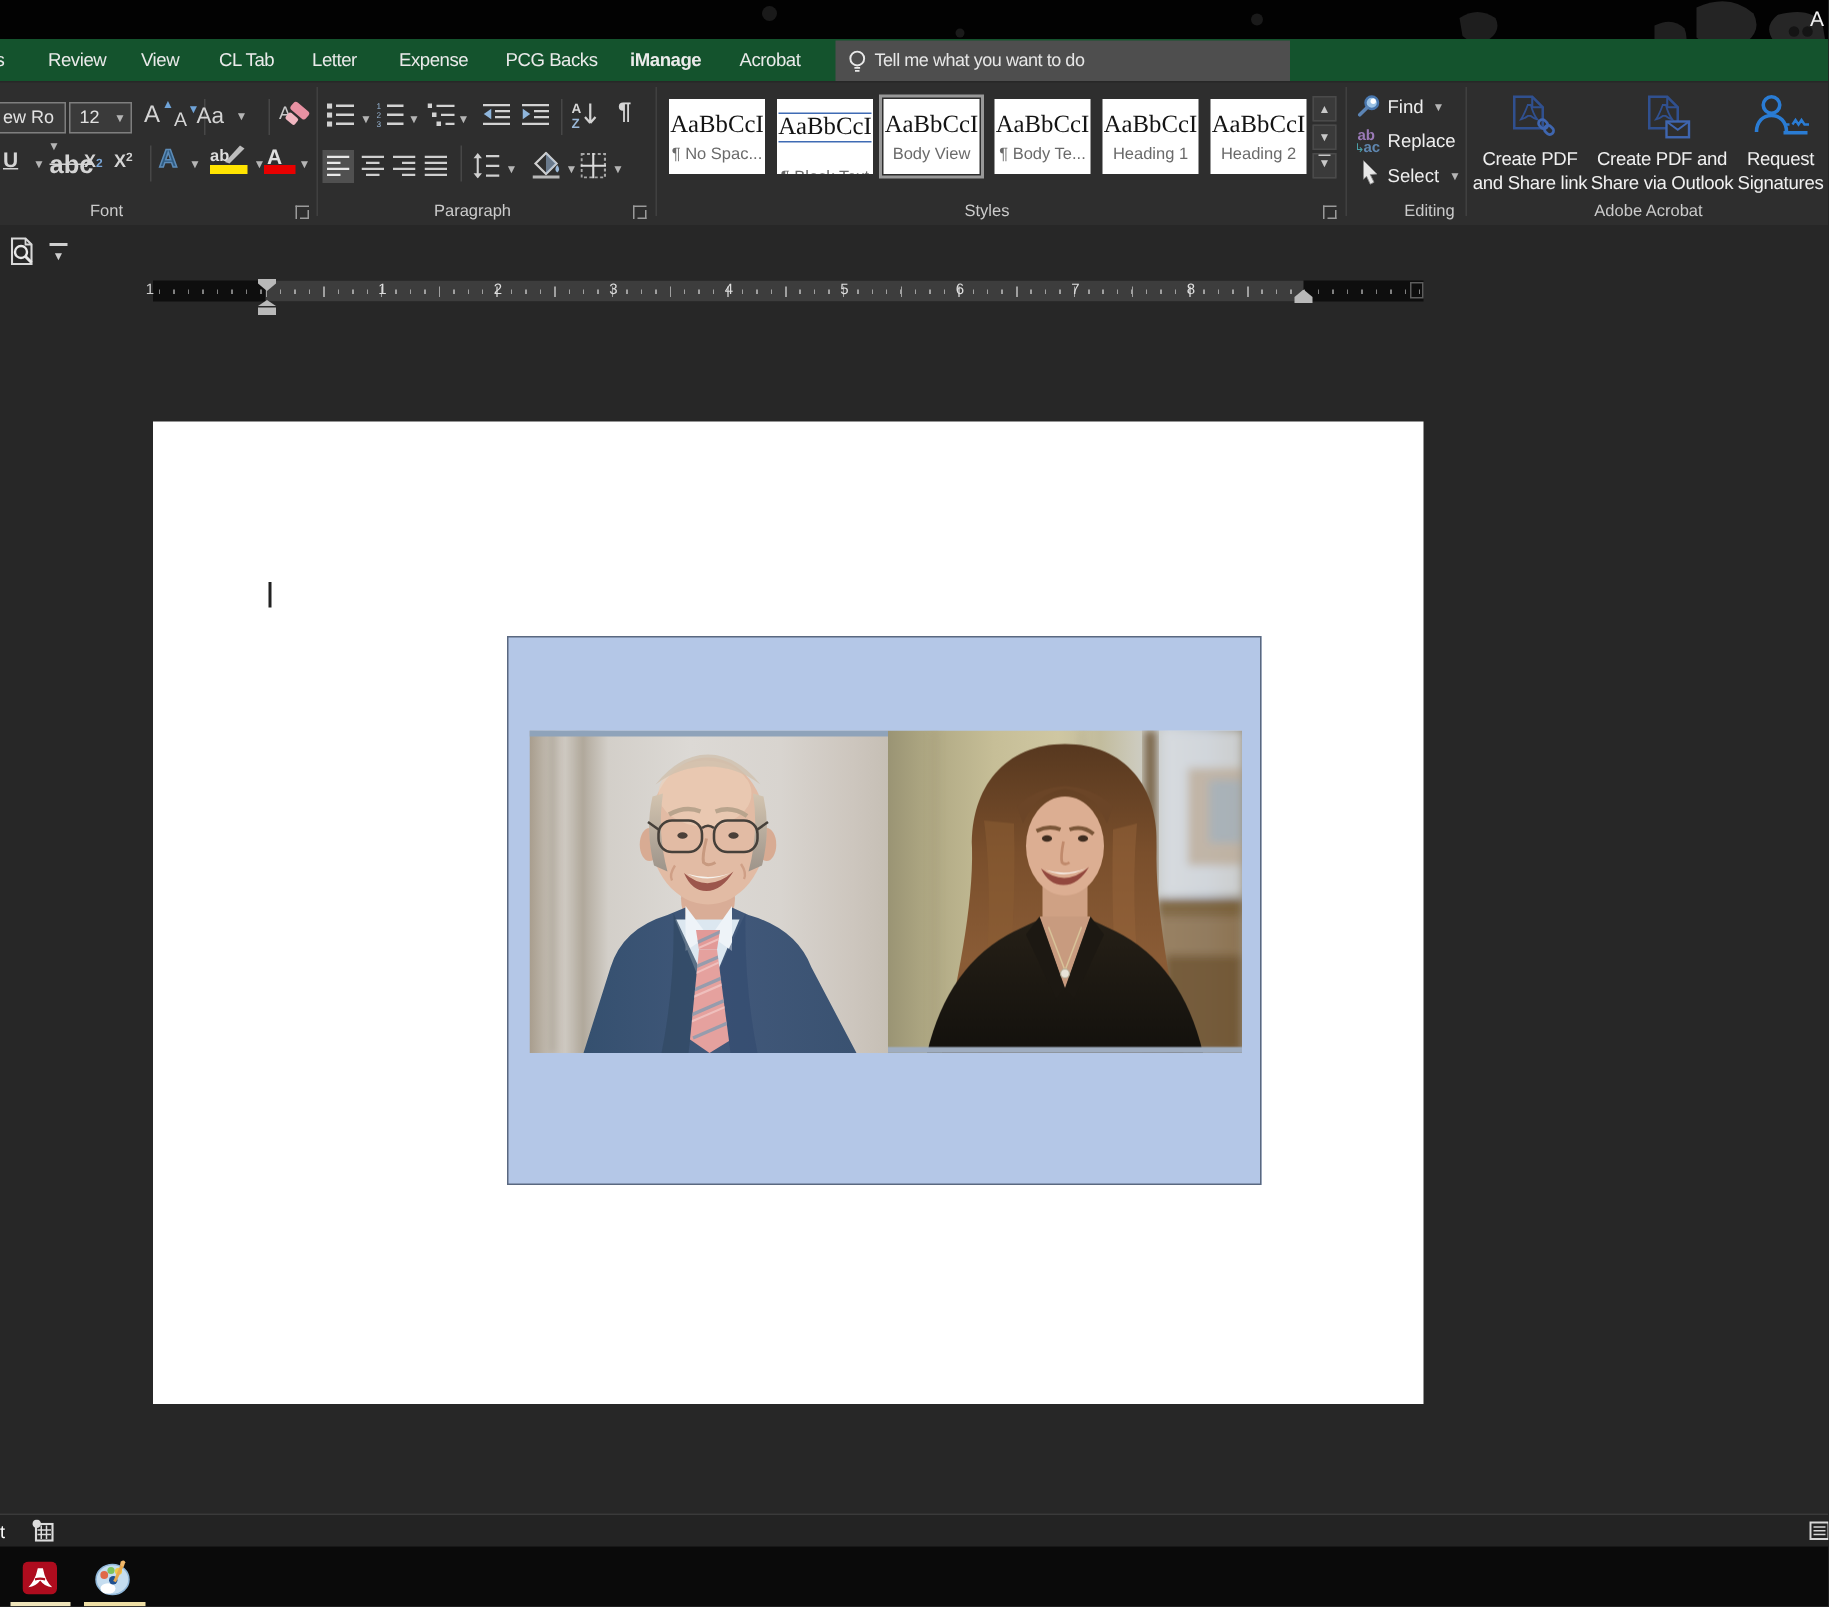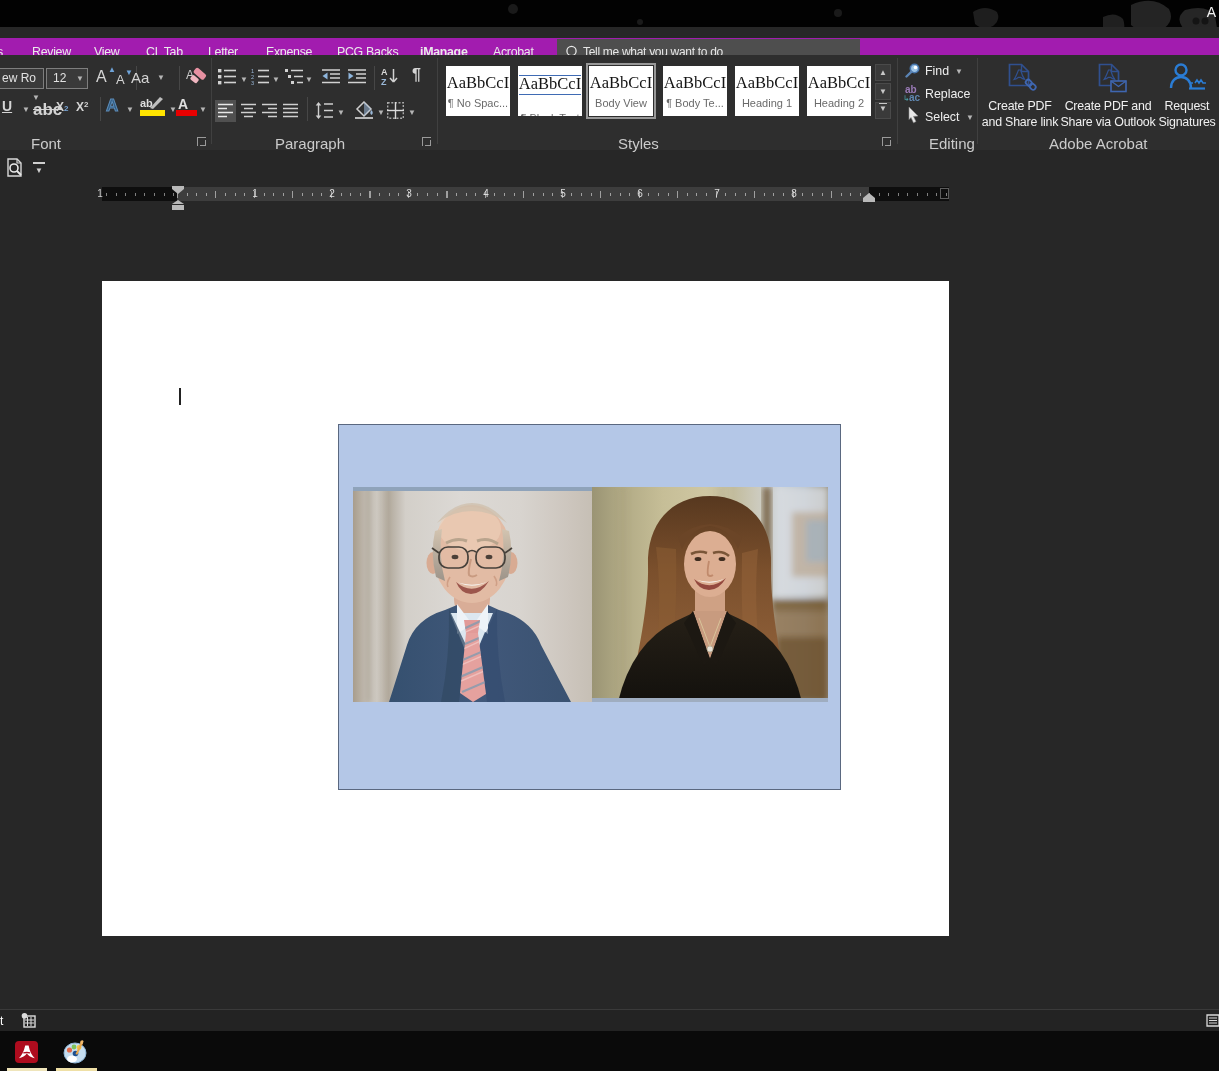--- a/index.html
+++ b/index.html
@@ -2,27 +2,27 @@
 <html><head>
 <meta charset="utf-8">
 <style>
   * { margin:0; padding:0; box-sizing:border-box; }
   html,body { width:1219px; height:1071px; background:#272727; overflow:hidden; }
   body { font-family:"Liberation Sans", sans-serif; }
   #root { position:relative; width:1219px; height:1071px; background:#272727; overflow:hidden; }
   .abs { position:absolute; }
   #titlebar { left:0; top:0; width:1219px; height:27px; background:#020202; }
   #title-text { left:0; top:6px; width:1040px; text-align:center; color:#ededed; font-size:13px; }
-  #tabrow { left:0; top:38px; width:1219px; height:28px; background:#a21caf; color:#eaeaea; font-size:12.4px; letter-spacing:-0.3px; }
+  #tabrow { left:0; top:26px; width:1219px; height:28px; background:#14532d; color:#eaeaea; font-size:12.4px; letter-spacing:-0.3px; }
   .tab { position:absolute; top:7px; }
   #tellme { position:absolute; left:557px; top:1px; width:303px; height:27px; background:#4e4e4e; color:#e6e6e6; font-size:12px; line-height:27px; }
   #ribbon { left:0; top:55px; width:1219px; height:95px; background:#2e2e2e; }
   .vsep { position:absolute; top:3px; width:1px; height:86px; background:#404040; }
   .isep { position:absolute; width:1px; background:#474747; }
-  .glabel { position:absolute; top:80px; height:13px; font-size:15px; color:#cbcbcb; }
+  .glabel { position:absolute; top:80px; height:13px; font-size:11px; color:#cbcbcb; text-align:center; }
   .launcher { position:absolute; width:9px; height:9px; border-left:1px solid #9a9a9a; border-top:1px solid #9a9a9a; }
   .launcher::after { content:""; position:absolute; right:0px; bottom:0px; width:5px; height:5px; border-right:1.5px solid #9a9a9a; border-bottom:1.5px solid #9a9a9a; }
   .combo { position:absolute; background:#3a3a3a; border:1px solid #7e7e7e; color:#e2e2e2; font-size:12px; }
   .dd { color:#b5b5b5; font-size:8px; }
   .ric { position:absolute; color:#d4d4d4; }
   .stylecard { position:absolute; top:11px; width:64px; height:50px; background:#ffffff; text-align:center; overflow:hidden; }
   .stylecard .big { font-family:"Liberation Serif", serif; font-size:16.5px; color:#141414; line-height:1; margin-top:9px; white-space:nowrap; }
   .stylecard .lbl { font-size:11px; color:#6a6a6a; margin-top:5px; white-space:nowrap; overflow:hidden; }
   .sgbtn { position:absolute; left:875px; width:16px; height:17px; background:#3a3a3a; border:1px solid #4a4a4a; color:#c8c8c8; font-size:8px; text-align:center; line-height:15px; }
   #ruler { left:102px; top:187px; width:847px; height:14px; background:#0e0e0e; overflow:visible; }

